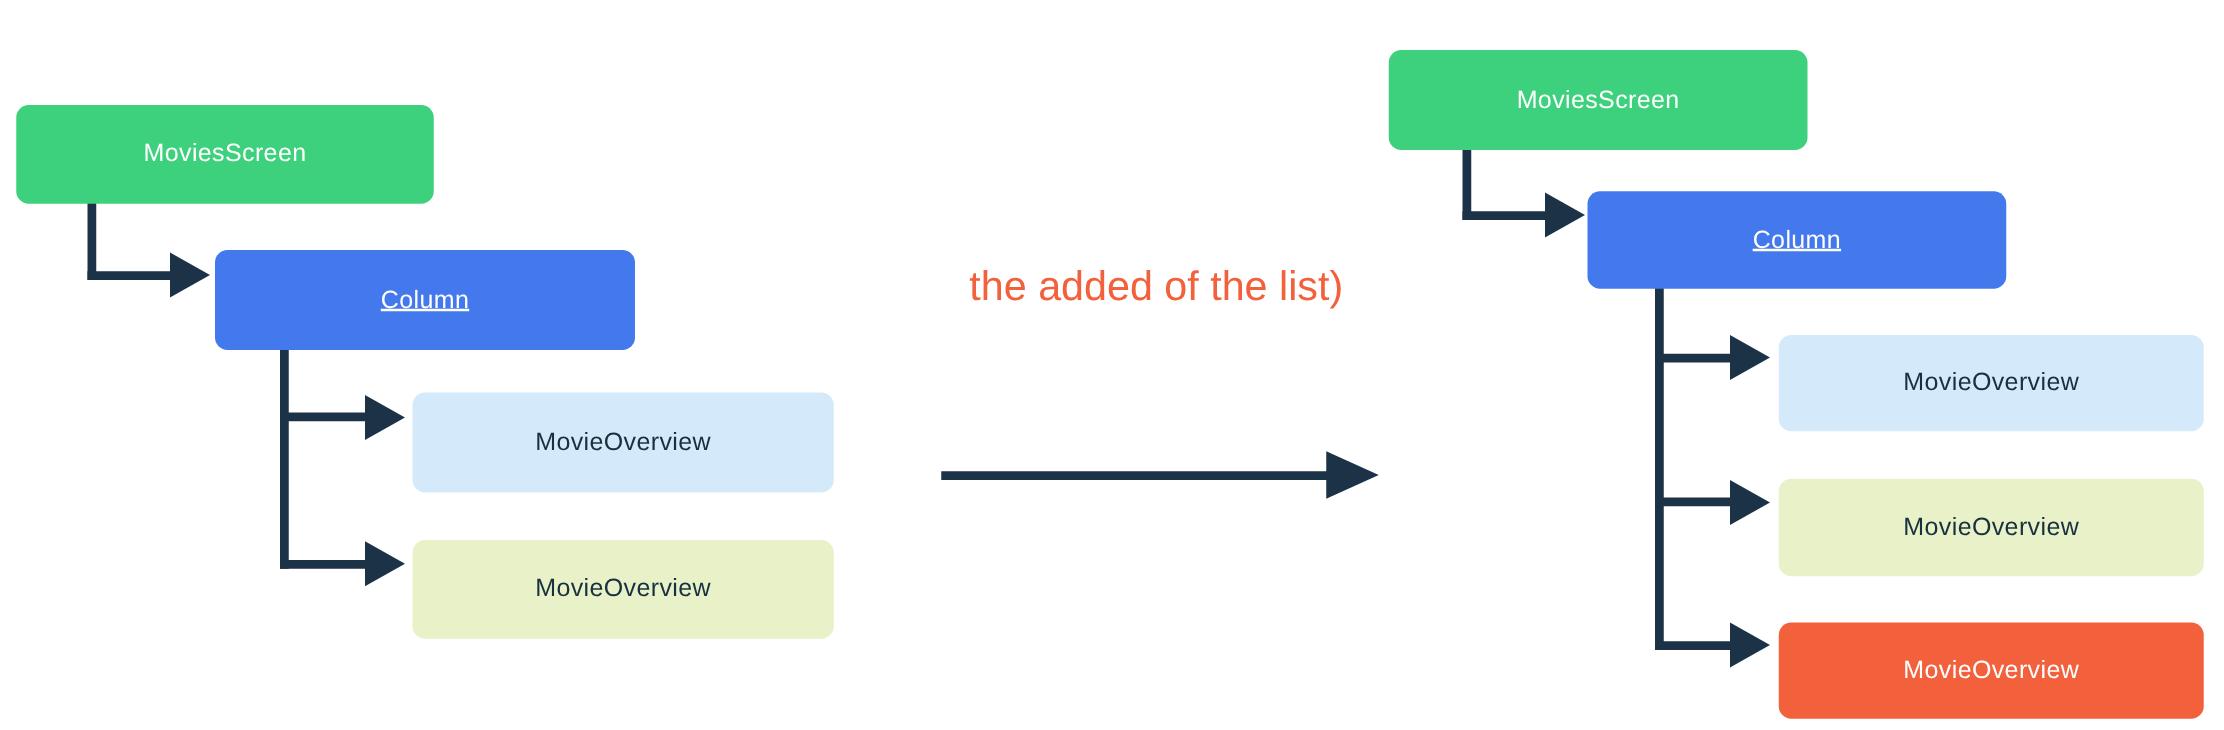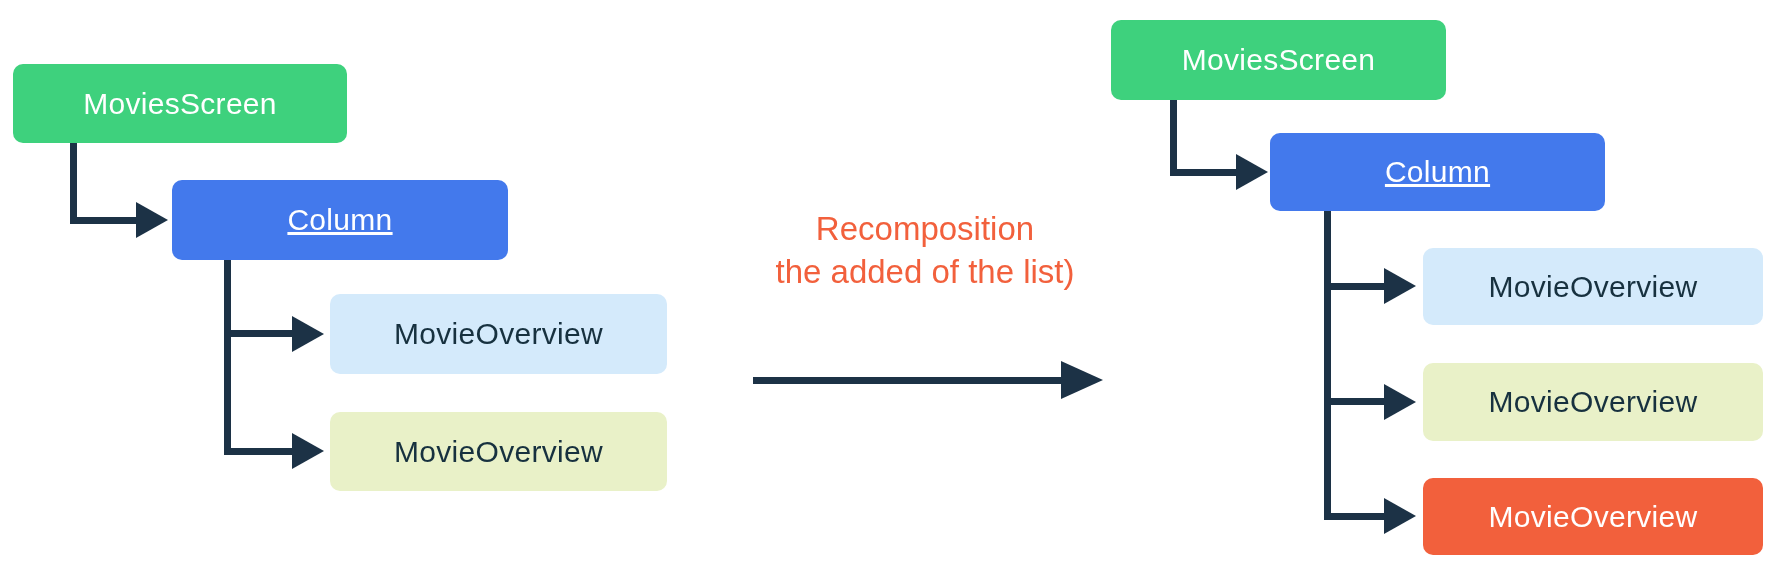--- a/index.html
+++ b/index.html
@@ -14,23 +14,24 @@
     height: 584px;
     background: var(--background, #ffffff);
     overflow: hidden;
   }
   .box {
     position: absolute;
     border-radius: 10px;
     display: flex;
     align-items: center;
     justify-content: center;
-    font-size: 30px;
+    font-size: 20px;
     letter-spacing: 0.3px;
     white-space: nowrap;
+    margin-top: 20px;
   }
   .box.green  { background: var(--green);        color: var(--light_text); }
   .box.blue   { background: var(--blue);         color: var(--light_text); text-decoration: underline; }
   .box.lblue  { background: var(--light_blue);   color: var(--dark_text); }
   .box.lyellow{ background: var(--light_yellow); color: var(--dark_text); }
   .box.orange { background: var(--orange);       color: var(--light_text); }
 
   .seg {
     position: absolute;
     background: var(--connector);
@@ -110,21 +111,20 @@
     <div class="seg" id="l-b2-h"></div>
     <div class="ahead" id="l-b2-a"></div>
 
     <div class="box green" id="l-root">MoviesScreen</div>
     <div class="box blue" id="l-col">Column</div>
     <div class="box lblue" id="l-mo1">MovieOverview</div>
     <div class="box lyellow" id="l-mo2">MovieOverview</div>
   </div>
 
   <div id="caption">
-    <span>Recomposition</span>
     <span>the added of the list)</span>
   </div>
   <div class="seg" id="mid-arrow-line"></div>
   <div class="ahead big" id="mid-arrow-head"></div>
 
   <div>
     <div class="seg" id="r-elbow-v"></div>
     <div class="seg" id="r-elbow-h"></div>
     <div class="ahead" id="r-elbow-a"></div>
     <div class="seg" id="r-trunk"></div>

